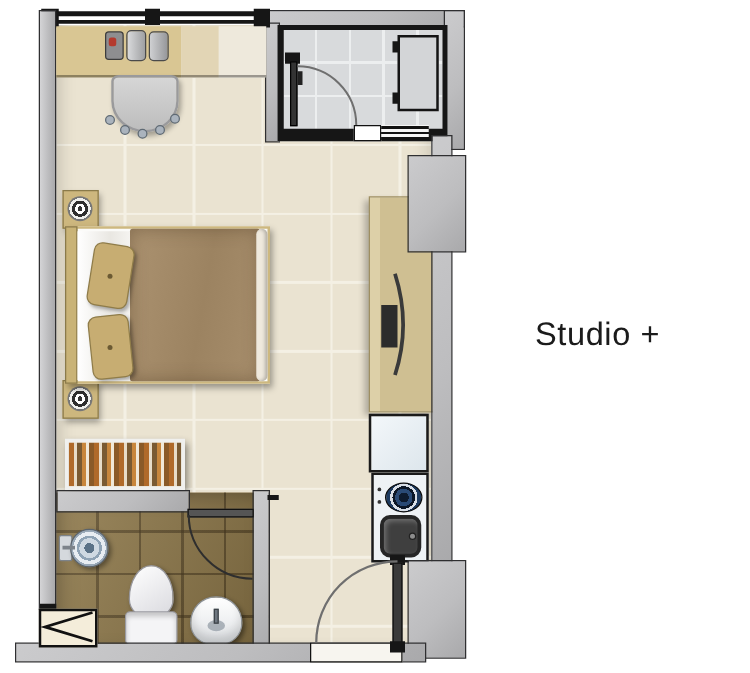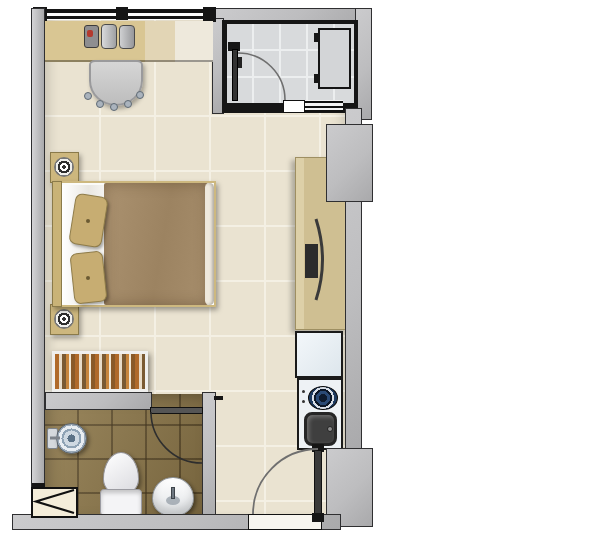--- a/index.html
+++ b/index.html
@@ -144,13 +144,14 @@
 
   <svg class="overlay" width="600" height="538" viewBox="0 0 600 538">
     <path d="M 238 53 A 47 47 0 0 1 285 100" fill="none" stroke="#6f6f6f" stroke-width="1.6"></path>
     <path d="M 151 412 A 51 51 0 0 0 202 463" fill="none" stroke="#2e2e2e" stroke-width="1.6"></path>
     <path d="M 253 514 A 65 65 0 0 1 318 449" fill="none" stroke="#6f6f6f" stroke-width="1.8"></path>
     <path d="M 316 219 Q 329 260 316 300" fill="none" stroke="#3a3a3a" stroke-width="3"></path>
     <path d="M 74 490 L 36 501.5 L 74 513" fill="none" stroke="#111" stroke-width="2.2"></path>
     <path d="M 50 438 L 60 438" fill="none" stroke="#7d838a" stroke-width="3"></path>
   </svg>
 
+  <div class="abs title">Studio +</div>
 </div>
 
 </body></html>

